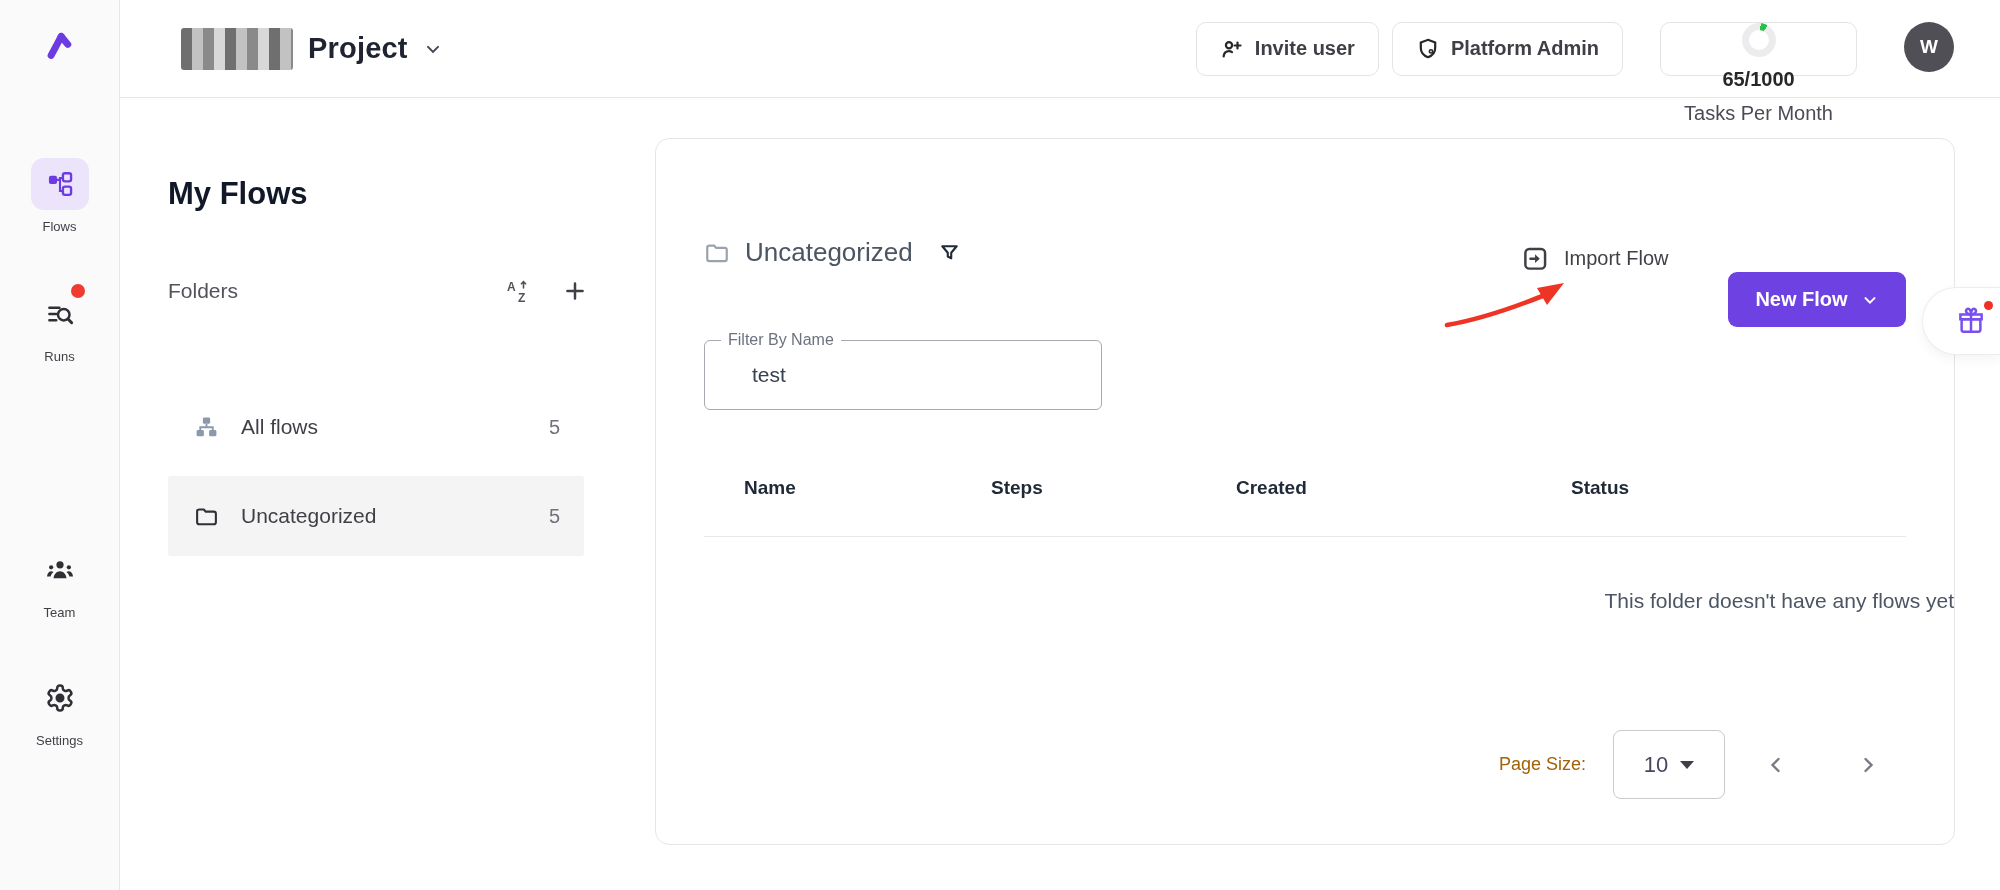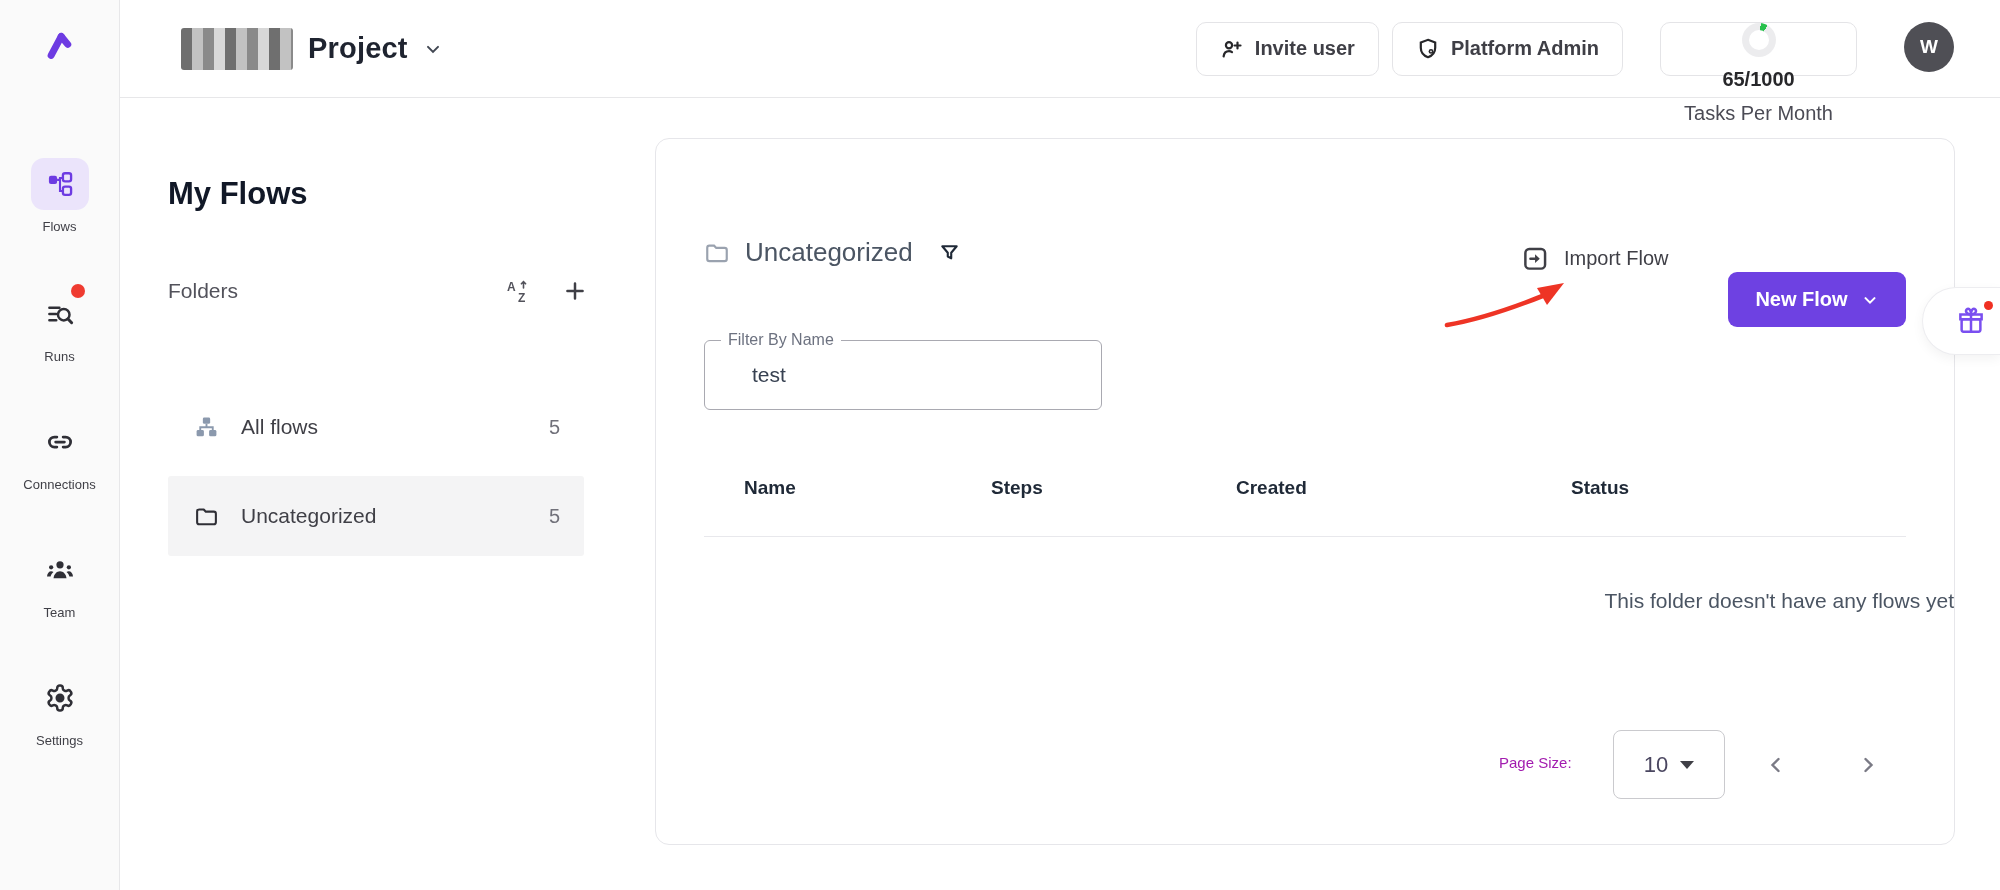--- a/index.html
+++ b/index.html
@@ -74,21 +74,21 @@
   .filter-label{position:absolute;top:-10px;left:16px;background:#fff;padding:0 7px;
                 font-size:16px;color:#6d7280;}
   .filter-field input{border:0;outline:0;width:100%;height:100%;padding:0 20px;
                       box-sizing:border-box;font-size:21px;color:#374151;background:transparent;
                       font-family:"Liberation Sans",sans-serif;}
   .th{position:absolute;top:338px;font-size:19px;font-weight:700;color:#1f2937;}
   .th.c0{left:88px}.th.c1{left:335px}.th.c2{left:580px}.th.c3{left:915px}
   .tdivider{position:absolute;left:48px;right:48px;top:397px;height:1px;background:#e8e8ec;}
   .empty-msg{position:absolute;left:0;right:0;top:450px;text-align:right;font-size:21px;
              color:#4b5563;}
-  .pgsize-label{position:absolute;left:843px;top:615px;font-size:15px;color:#a21caf;}
+  .pgsize-label{position:absolute;left:843px;top:615px;font-size:18px;color:#a16207;}
   .pgsize-box{position:absolute;left:957px;top:591px;width:112px;height:69px;
               border:1.5px solid #cacace;border-radius:8px;display:flex;align-items:center;
               justify-content:center;gap:12px;font-size:22px;color:#4a4660;cursor:pointer;
               box-sizing:border-box;background:#fff;}
   .tri-down{width:0;height:0;border-left:7px solid transparent;border-right:7px solid transparent;
             border-top:8px solid #3f3f46;}
   .pg-btn{position:absolute;top:608px;width:36px;height:36px;display:flex;align-items:center;
           justify-content:center;cursor:pointer;}
   .pg-prev{left:1102px}.pg-next{left:1194px}
 
@@ -132,30 +132,20 @@
         <svg width="28" height="28" viewBox="0 0 24 24" style="color:#6d3be2">
           <rect x="2.5" y="5" width="7" height="7" rx="1.8" fill="currentColor"></rect>
           <rect x="14.5" y="2.8" width="7" height="7" rx="1.8" fill="none" stroke="currentColor" stroke-width="2"></rect>
           <rect x="14.5" y="14.3" width="7" height="7" rx="1.8" fill="none" stroke="currentColor" stroke-width="2"></rect>
           <path d="M9.5 8.5H12 M12 8.5V6.8h2.5 M12 8.5V18h2.5" fill="none" stroke="currentColor" stroke-width="1.8"></path>
         </svg>
       </span>
       <span class="nav-label">Flows</span>
     </div>
 
-    <div class="nav-item" style="top:416px">
-      <span class="nav-icon-wrap">
-        <svg width="30" height="30" viewBox="0 0 24 24" fill="none" stroke="#2f2f36" stroke-width="2.2" stroke-linecap="round">
-          <path d="M9.5 8H7.5a4 4 0 1 0 0 8h2"></path>
-          <path d="M14.5 8h2a4 4 0 1 1 0 8h-2"></path>
-          <path d="M8.5 12h7"></path>
-        </svg>
-      </span>
-      <span class="nav-label">Connections</span>
-    </div>
 
     <div class="nav-item" style="top:544px">
       <span class="nav-icon-wrap">
         <svg width="30" height="30" viewBox="0 0 24 24" fill="#2f2f36">
           <circle cx="12" cy="7.8" r="2.9"></circle>
           <path d="M6.8 18.6c.4-3.4 2.6-5.6 5.2-5.6s4.8 2.2 5.2 5.6z"></path>
           <circle cx="4.9" cy="9.8" r="1.7"></circle>
           <circle cx="19.1" cy="9.8" r="1.7"></circle>
           <path d="M1.6 17.2c.2-2.6 1.6-4.2 3.4-4.2.6 0 1.2.2 1.8.6-1.2 1-2 2.2-2.3 3.6z"></path>
           <path d="M22.4 17.2c-.2-2.6-1.6-4.2-3.4-4.2-.6 0-1.2.2-1.8.6 1.2 1 2 2.2 2.3 3.6z"></path>

